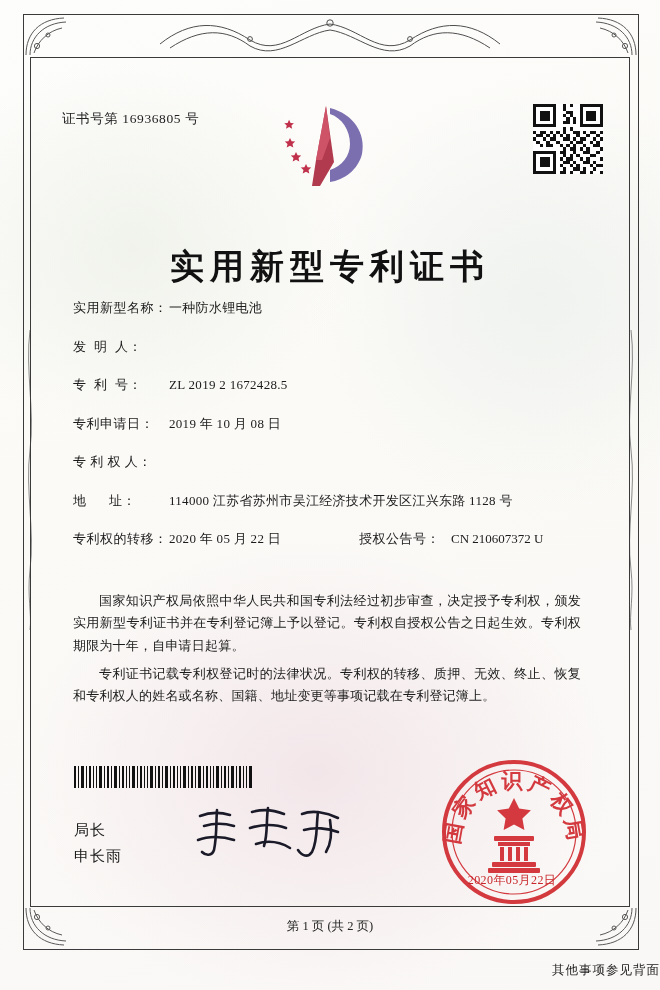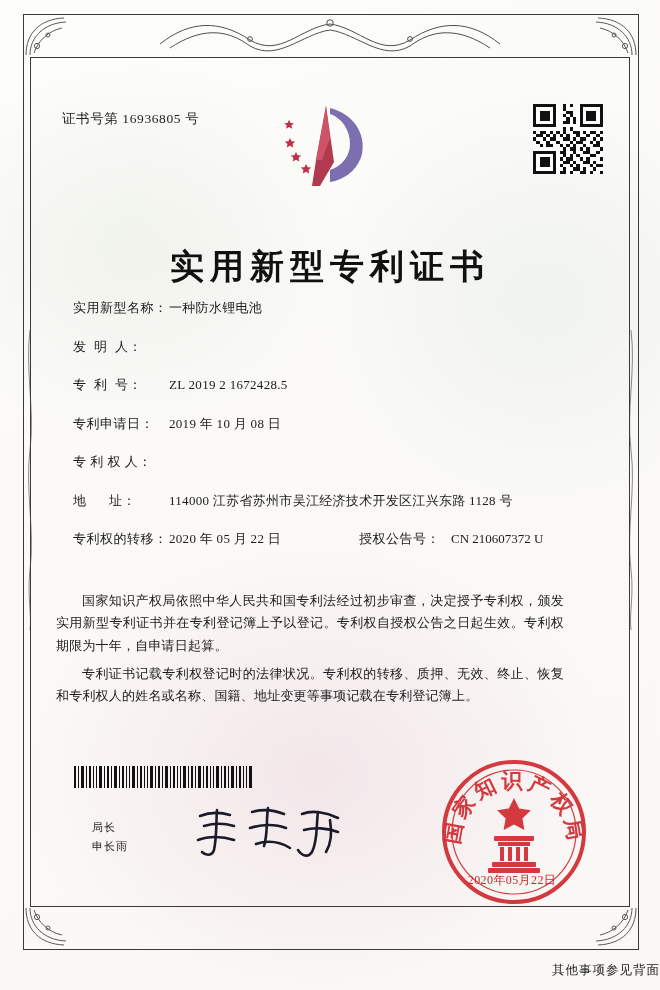--- a/index.html
+++ b/index.html
@@ -141,21 +141,21 @@
     white-space: pre;
     letter-spacing: 0.5px;
   }
   .field-value2 {
     flex: 1 1 auto;
   }
 
   
   .paras {
     position: absolute;
-    left: 56px;
+    left: 73px;
     top: 590px;
     width: 508px;
     font-size: 13px;
     line-height: 1.72;
     color: #1b1b1b;
     text-align: justify;
   }
   .paras p {
     margin: 0 0 6px 0;
     text-indent: 26px;
@@ -169,24 +169,23 @@
     top: 766px;
     width: 180px;
     height: 22px;
   }
 
   
   .sig-label {
     position: absolute;
     left: 74px;
     top: 818px;
-    font-size: 11px;
+    font-size: 15px;
     line-height: 1.7;
     letter-spacing: 1px;
-    margin-left: 18px;
   }
   .sig-script {
     position: absolute;
     left: 190px;
     top: 800px;
     width: 160px;
     height: 62px;
   }
 
   
@@ -557,15 +556,16 @@
       </g>
 
       <path id="sealArc" d="M 20,84 A 54,54 0 1 1 128,84" fill="none"></path>
       <text font-family="'Liberation Serif', serif" font-size="21" font-weight="bold" fill="#d02a2f" letter-spacing="4">
         <textPath href="#sealArc" startOffset="50%" text-anchor="middle">国家知识产权局</textPath>
       </text>
     </g>
   </svg>
   <div class="seal-date">2020年05月22日</div>
 
+  <div class="page-num">第 1 页 (共 2 页)</div>
   <div class="footer-note">其他事项参见背面</div>
 
 </div>
 
 </body></html>

